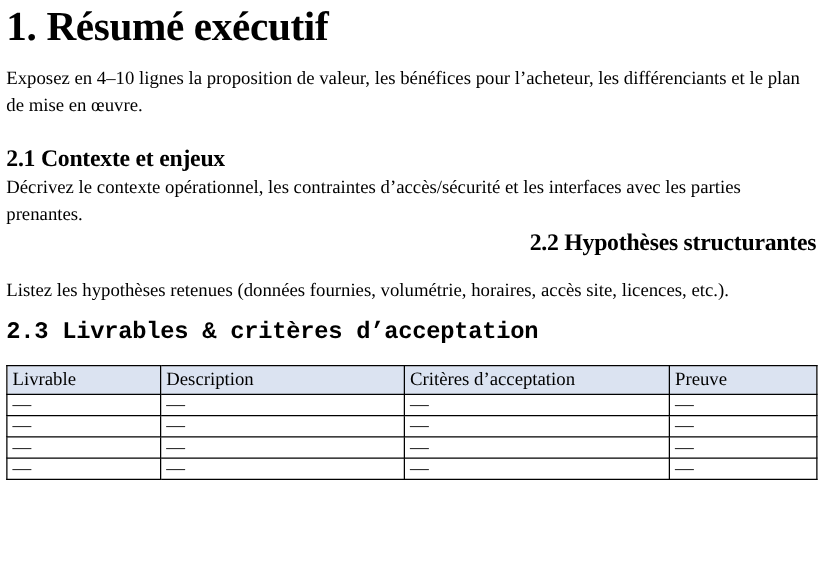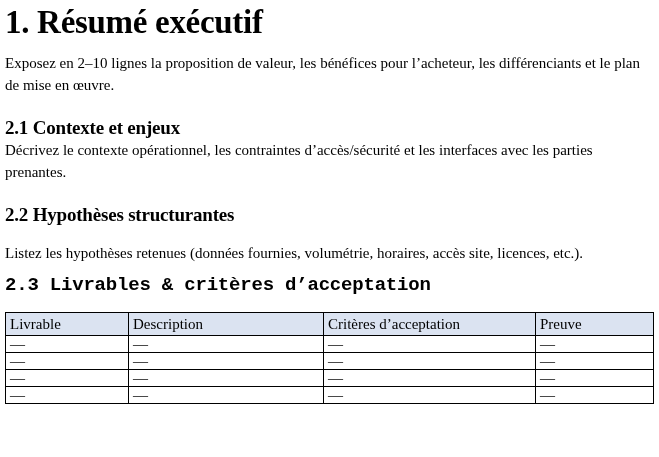--- a/index.html
+++ b/index.html
@@ -27,21 +27,21 @@
   .doc-h1.second {
     margin-top: 8px;
   }
   .doc-h2 {
     font-size: 19px;
     font-weight: bold;
     line-height: 23px;
     margin: 20px 0 0 0;
     letter-spacing: -0.2px;
   }
-  .doc-h2.h2-22 { margin-top: 20px; }
+  .doc-h2.h2-22 { margin-top: 0; text-align: right; }
   .doc-h2.h2-23 { margin-top: 10px; font-family: Liberation Mono, monospace; }
   .doc-p {
     font-size: 15px;
     line-height: 22px;
     margin: 15px 0 0 0;
   }
   .doc-p.p2 { margin-top: 0; }
   .doc-p.p3 { margin-top: 16px; }
   table.livrables {
     margin-top: 15px;
@@ -74,21 +74,21 @@
   .col-criteres   { width: 212px; }
   .col-preuve     { width: 118px; }
 </style>
 </head>
 <body>
 
 <div class="page">
 
   <h1 class="doc-h1">1. Résumé exécutif</h1>
 
-  <p class="doc-p">Exposez en 2–10 lignes la proposition de valeur, les bénéfices pour l’acheteur, les différenciants et le plan de mise en œuvre.</p>
+  <p class="doc-p">Exposez en 4–10 lignes la proposition de valeur, les bénéfices pour l’acheteur, les différenciants et le plan de mise en œuvre.</p>
 
 
   <h2 class="doc-h2">2.1 Contexte et enjeux</h2>
 
   <p class="doc-p p2">Décrivez le contexte opérationnel, les contraintes d’accès/sécurité et les interfaces avec les parties prenantes.</p>
 
   <h2 class="doc-h2 h2-22">2.2 Hypothèses structurantes</h2>
 
   <p class="doc-p p3">Listez les hypothèses retenues (données fournies, volumétrie, horaires, accès site, licences, etc.).</p>
 

